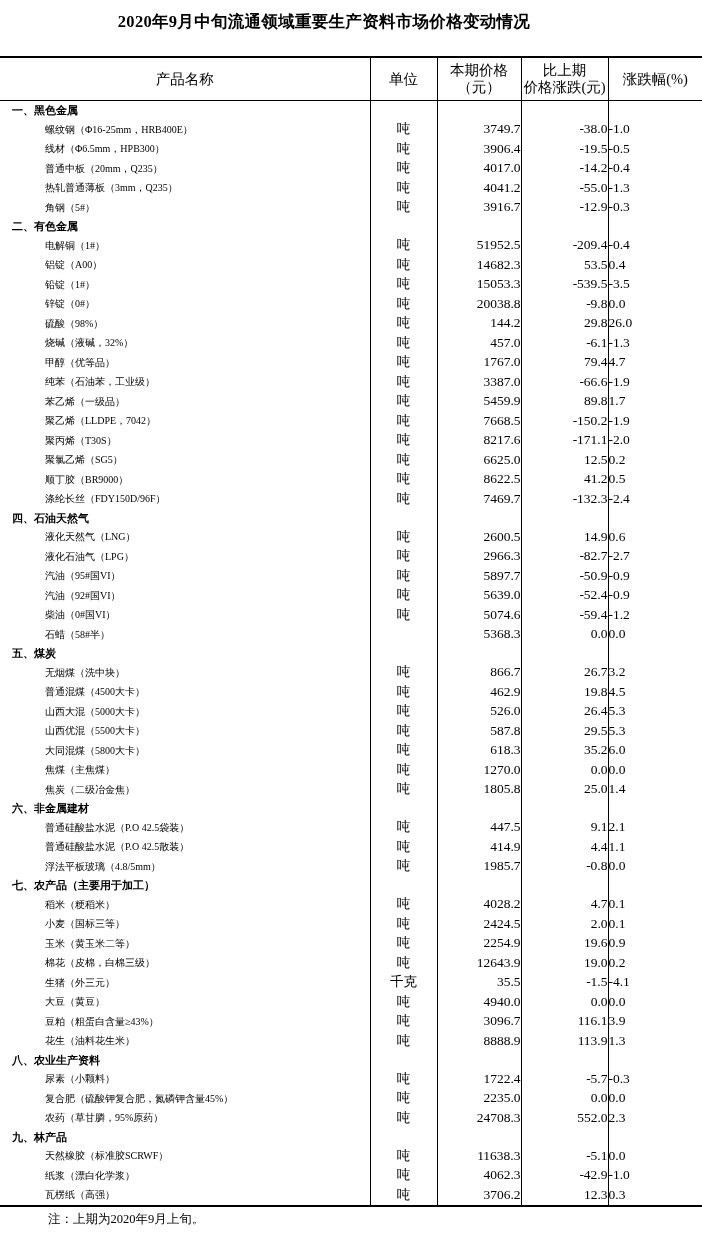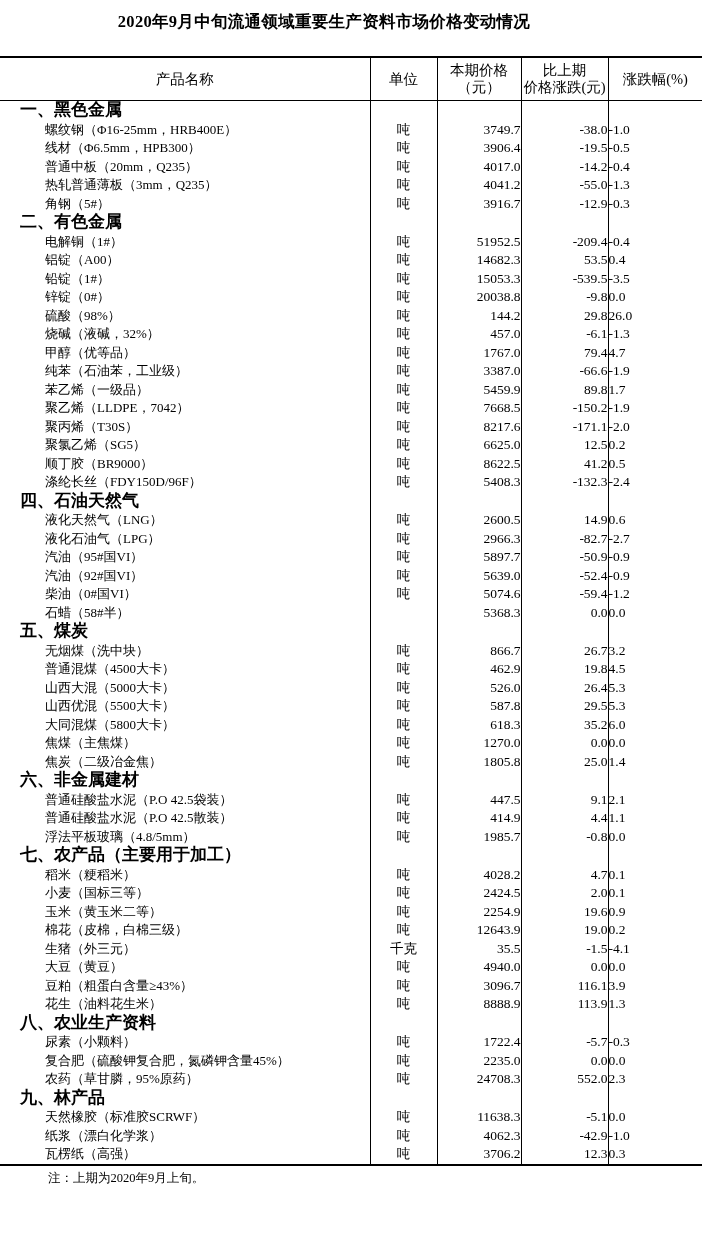--- a/index.html
+++ b/index.html
@@ -61,26 +61,26 @@
     white-space:nowrap;
   }
   td.vsep{border-left:1px solid #000;}
   td.name{ text-align:left; }
   td.unit{ text-align:center; font-size:13px;}
   td.num{ text-align:right; padding-right:7px; font-size:13px;}
   td.pct{ text-align:left; padding-right:12px; font-size:13px;}
 
   .sec{
     font-weight:bold;
-    padding-left:20px;
-    font-size:17px;
+    padding-left:12px;
+    font-size:11px;
   }
   .itm{
     padding-left:45px;
-    font-size:13px;
+    font-size:10px;
   }
 
   tr.last td{border-bottom:2.5px solid #000;}
 
   .note{
     font-size:12.5px;
     padding-left:48px;
     padding-top:4px;
     line-height:16px;
   }
@@ -252,21 +252,21 @@
         <tr class="row">
           <td class="name"><span class="itm">顺丁胶（BR9000）</span></td>
           <td class="unit vsep">吨</td>
           <td class="num vsep">8622.5</td>
           <td class="num vsep">41.2</td>
           <td class="pct vsep">0.5</td>
         </tr>
         <tr class="row">
           <td class="name"><span class="itm">涤纶长丝（FDY150D/96F）</span></td>
           <td class="unit vsep">吨</td>
-          <td class="num vsep">5408.3</td>
+          <td class="num vsep">7469.7</td>
           <td class="num vsep">-132.3</td>
           <td class="pct vsep">-2.4</td>
         </tr>
         <tr class="row">
           <td class="name"><span class="sec">四、石油天然气</span></td>
           <td class="unit vsep"></td>
           <td class="num vsep"></td>
           <td class="num vsep"></td>
           <td class="pct vsep"></td>
         </tr>

